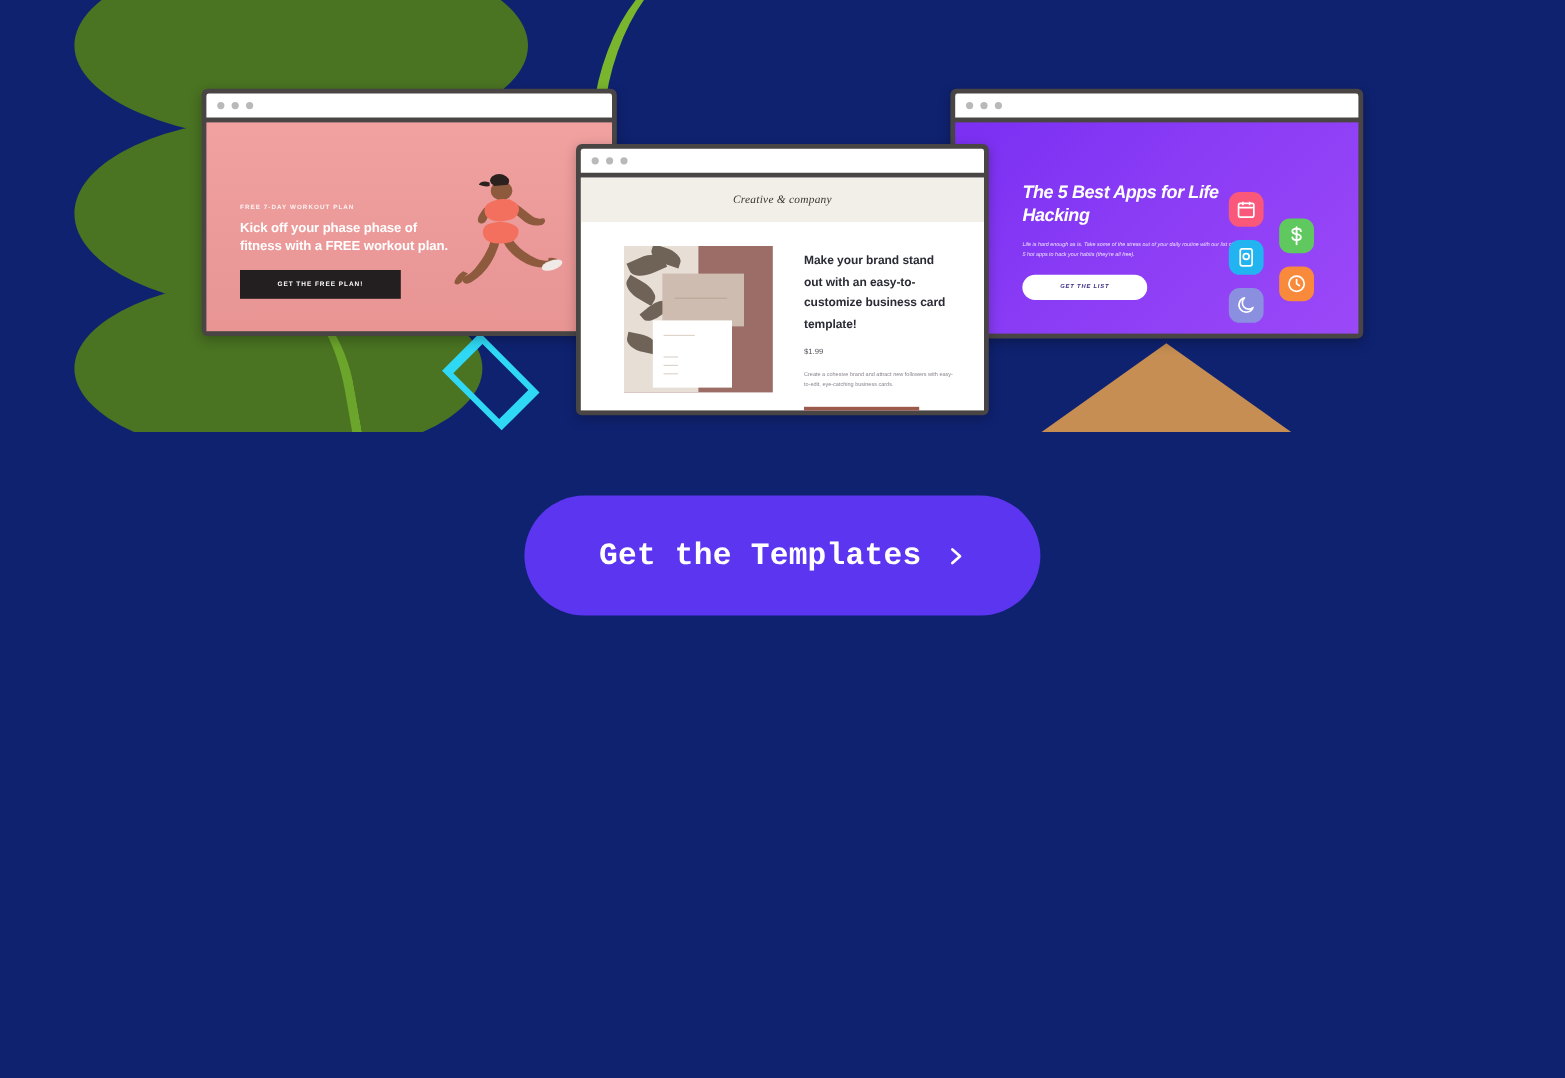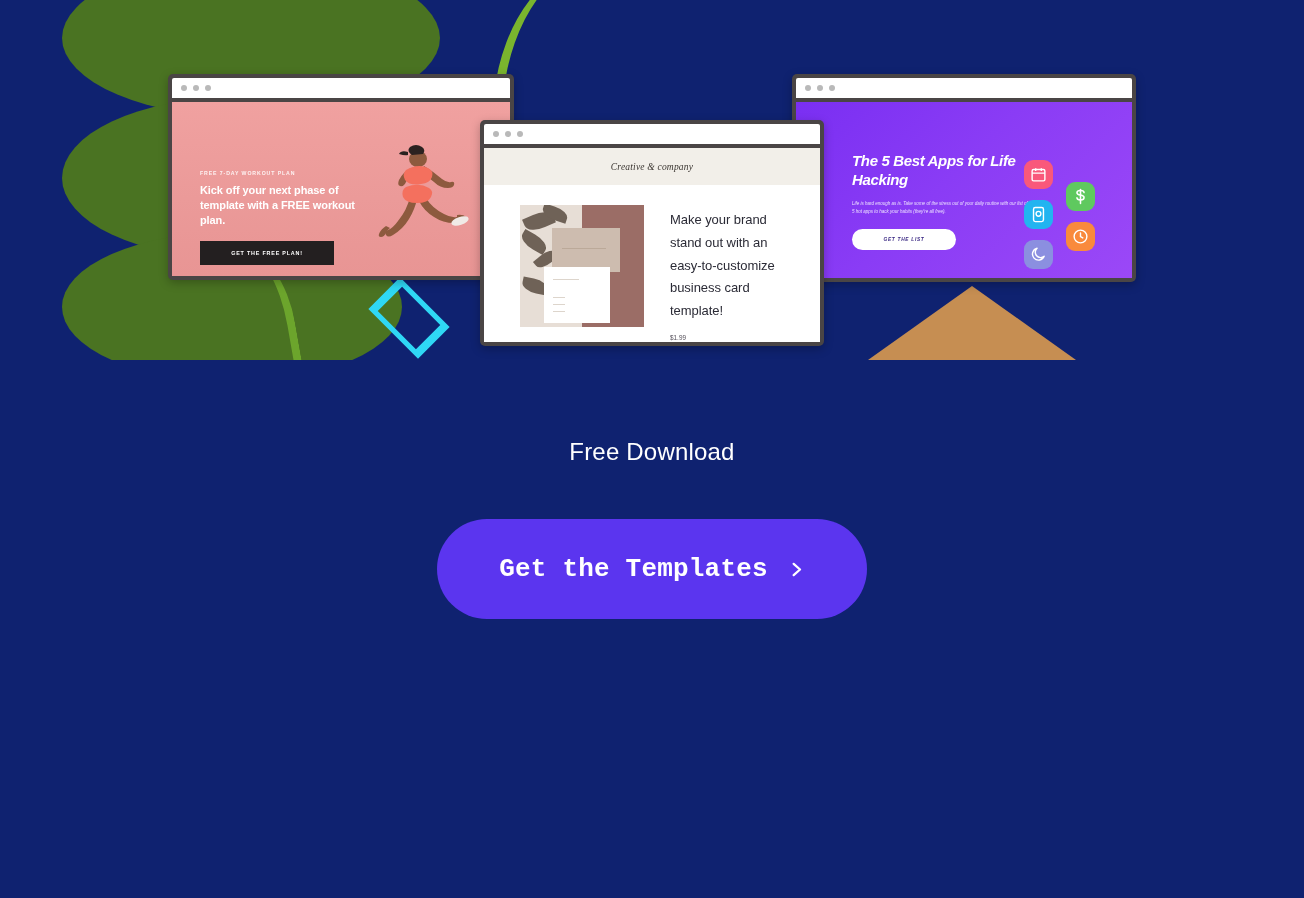--- a/index.html
+++ b/index.html
@@ -151,21 +151,21 @@
   }
   .ci-card-white {
     position: absolute; left: 24px; top: 62px; width: 66px; height: 56px;
     background: #ffffff;
   }
   .ci-card-white i {
     display:block; position:absolute; background:#ddd5cc; height:1px;
   }
   .card-text { flex: 1; padding-top: 4px; }
   .card-head {
-    font-size: 13px; font-weight: 400; color: #2b2b36;
+    font-size: 10px; font-weight: 700; color: #2b2b36;
     line-height: 1.75; letter-spacing: -0.05px;
   }
   .card-price { font-size: 6.4px; color: #55505a; margin-top: 11px; }
   .card-desc {
     font-size: 4.6px; color: #8a8590; line-height: 1.9; margin-top: 11px;
   }
   .card-btn {
     margin-top: 14px; background: #9b5a4c; color: #fff;
     width: 96px; padding: 8px 0; text-align: center;
     font-size: 4.8px; font-weight: 800; letter-spacing: 0.6px;
@@ -283,21 +283,21 @@
             <path d="M70 56 q6 10 18 16 q7 4 13 3 q5 -1 4 3 q-1 3 -7 3 q-11 0 -20 -6 q-10 -6 -15 -16z"></path>
             <path d="M30 84 q-5 3 -7 8 q-1 3 2 3 q3 0 5 -4 q2 -4 4 -5z"></path>
             <path d="M101 73 q6 -1 9 2 q2 3 -1 4 q-4 1 -8 -2z"></path>
           </g>
           <path d="M50 28 q12 -7 22 -2 q6 3 4 9 q-2 6 -11 7 q-11 2 -16 -4 q-3 -6 1 -10z" fill="#f4705e"></path>
           <path d="M50 45 q13 -5 23 1 q5 3 2 9 q-3 6 -14 6 q-11 0 -14 -6 q-2 -7 3 -10z" fill="#f4705e"></path>
           <ellipse cx="104" cy="79" rx="9" ry="4" fill="#f0eae6" transform="rotate(-18 104 79)"></ellipse>
         </svg>
         <div class="fit-copy">
           <div class="fit-eyebrow">FREE 7-DAY WORKOUT PLAN</div>
-          <div class="fit-head">Kick off your next phase of template with a FREE workout plan.</div>
+          <div class="fit-head">Kick off your phase phase of fitness with a FREE workout plan.</div>
           <div class="fit-btn">GET THE FREE PLAN!</div>
         </div>
       </div>
     </div>
 
     <div class="browser" id="mock-card">
       <div class="browser-bar">
         <span class="dot"></span>
         <span class="dot"></span>
         <span class="dot"></span>
@@ -375,21 +375,20 @@
             </svg>
           </div>
         </div>
       </div>
     </div>
 
   </div>
 
   <div id="content">
 
-    <div id="eyebrow">Free Download</div>
 
 
     <div id="cta-wrap">
       <button id="cta">
         <span>Get the Templates</span>
         <svg viewBox="0 0 24 24" fill="none" stroke="#ffffff" stroke-width="3.2" stroke-linecap="round" stroke-linejoin="round">
           <polyline points="8 4 17 12 8 20"></polyline>
         </svg>
       </button>
     </div>

